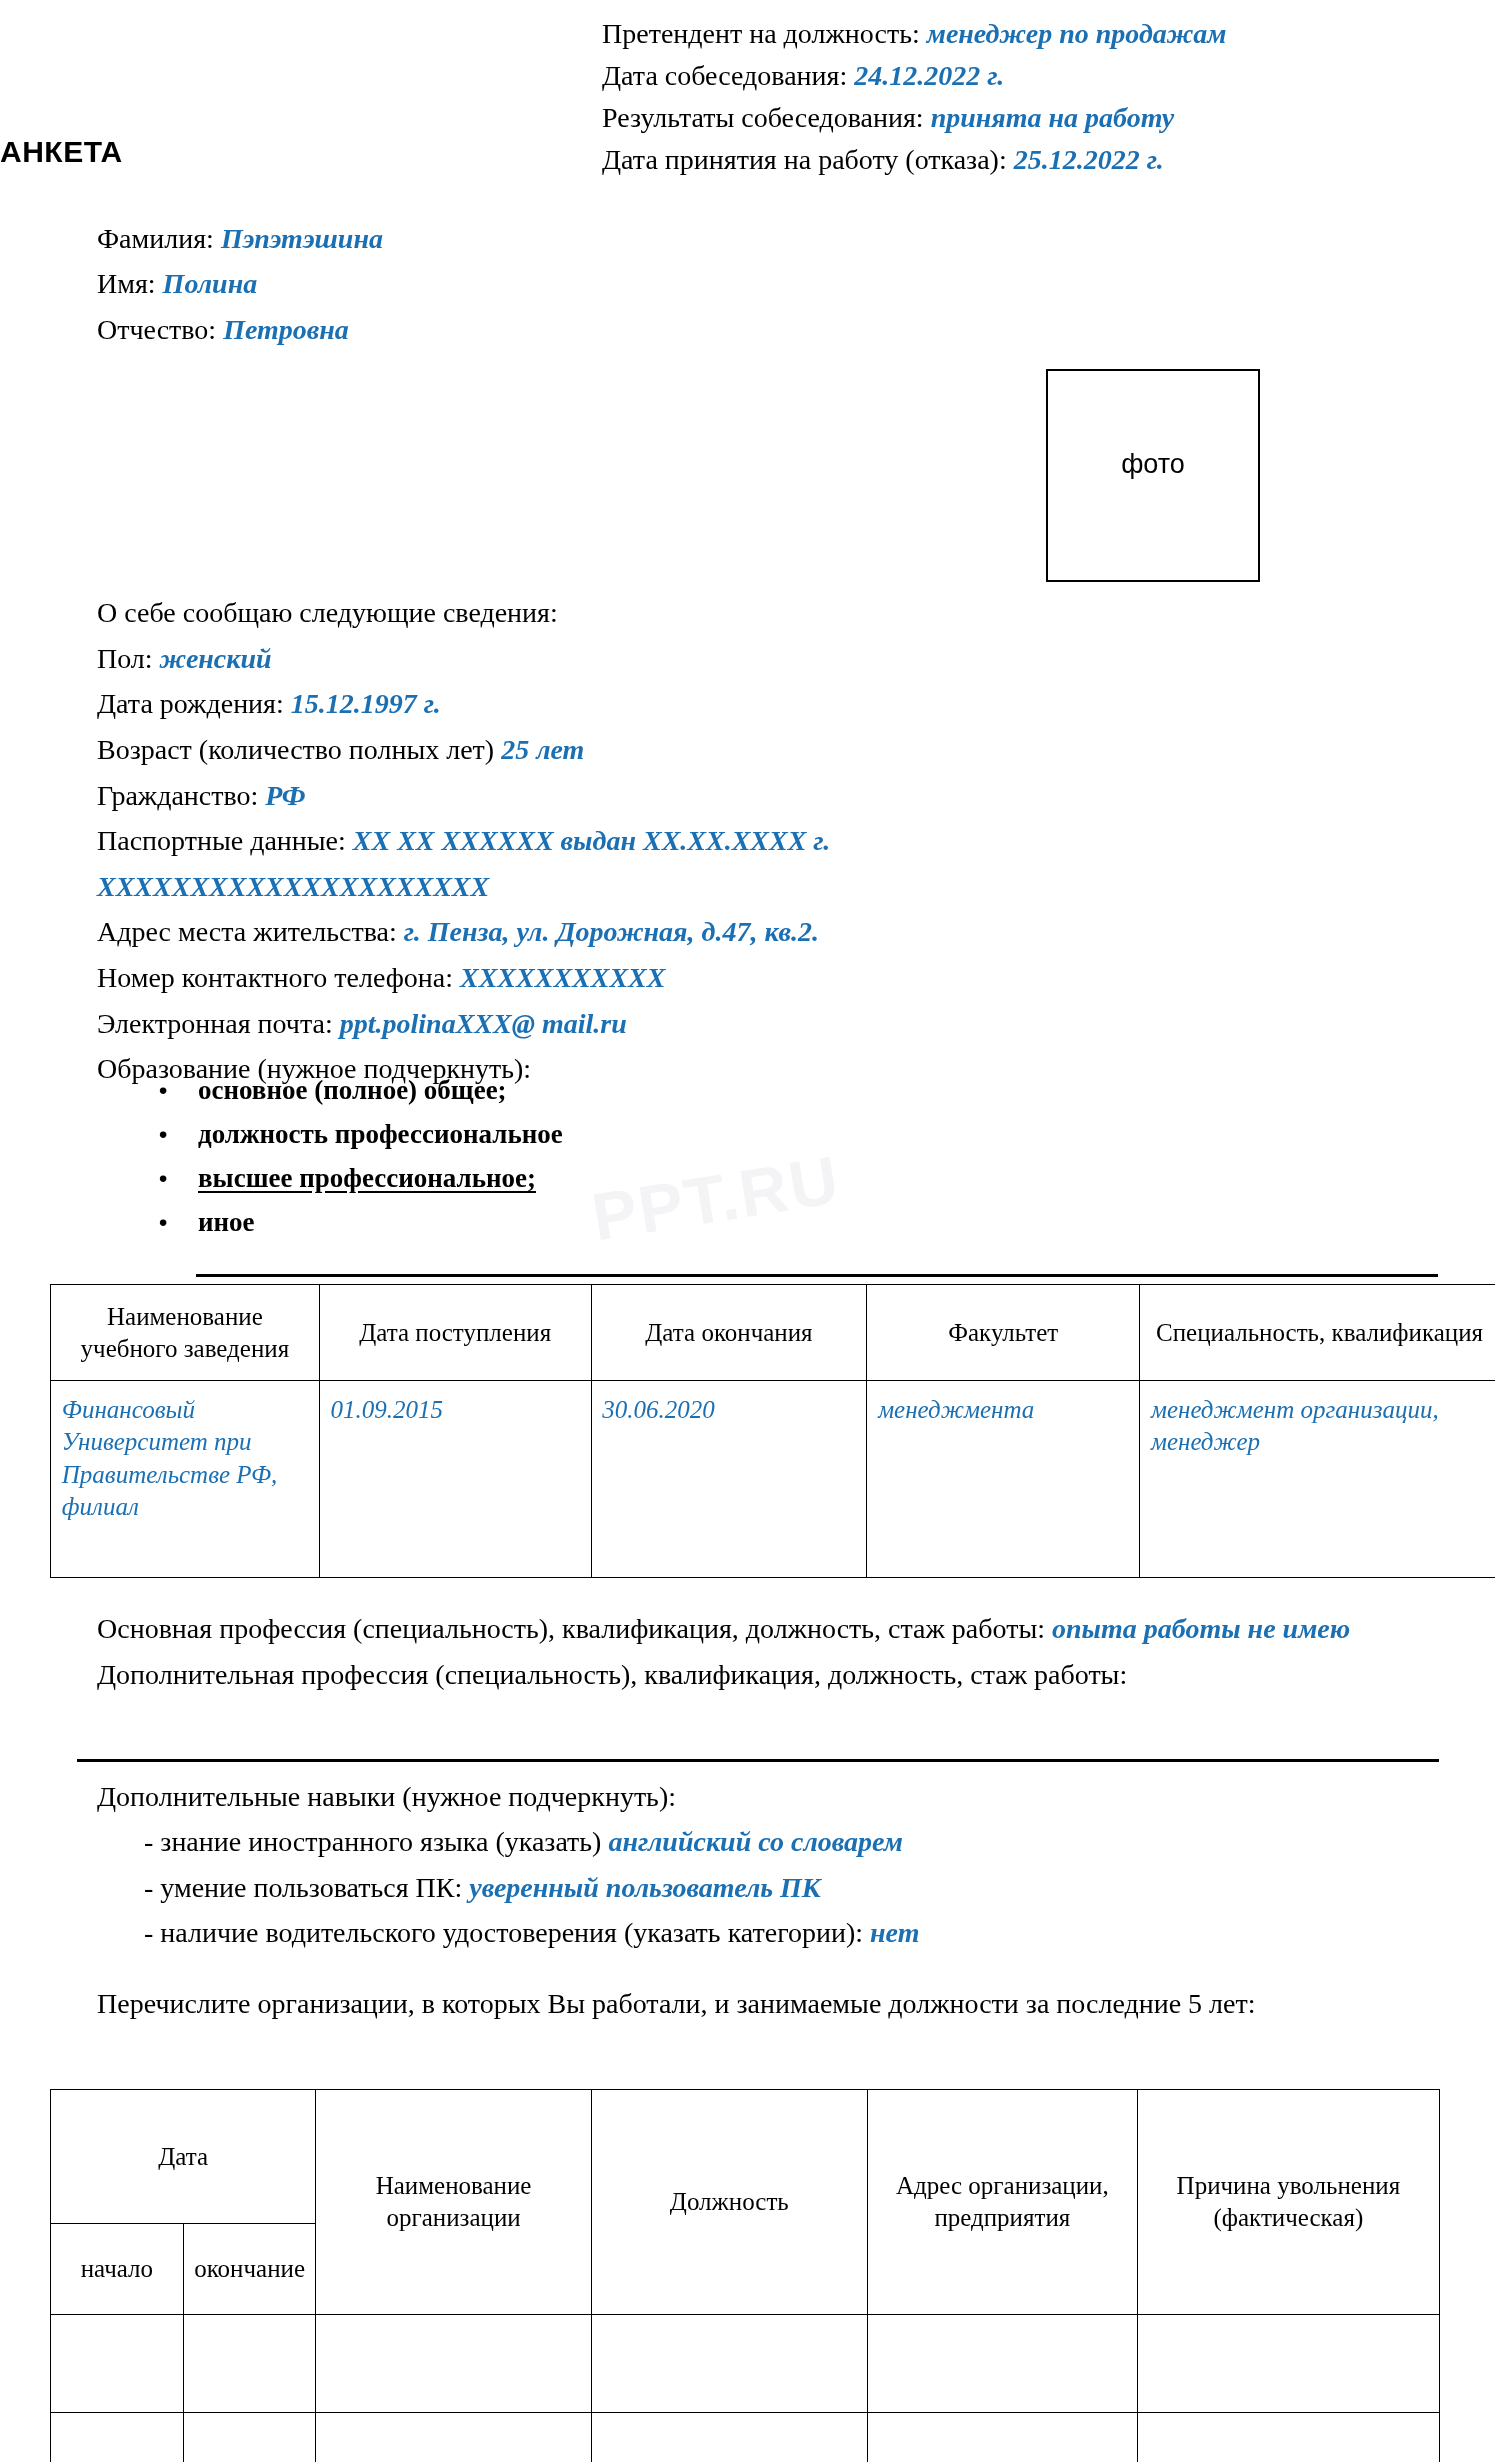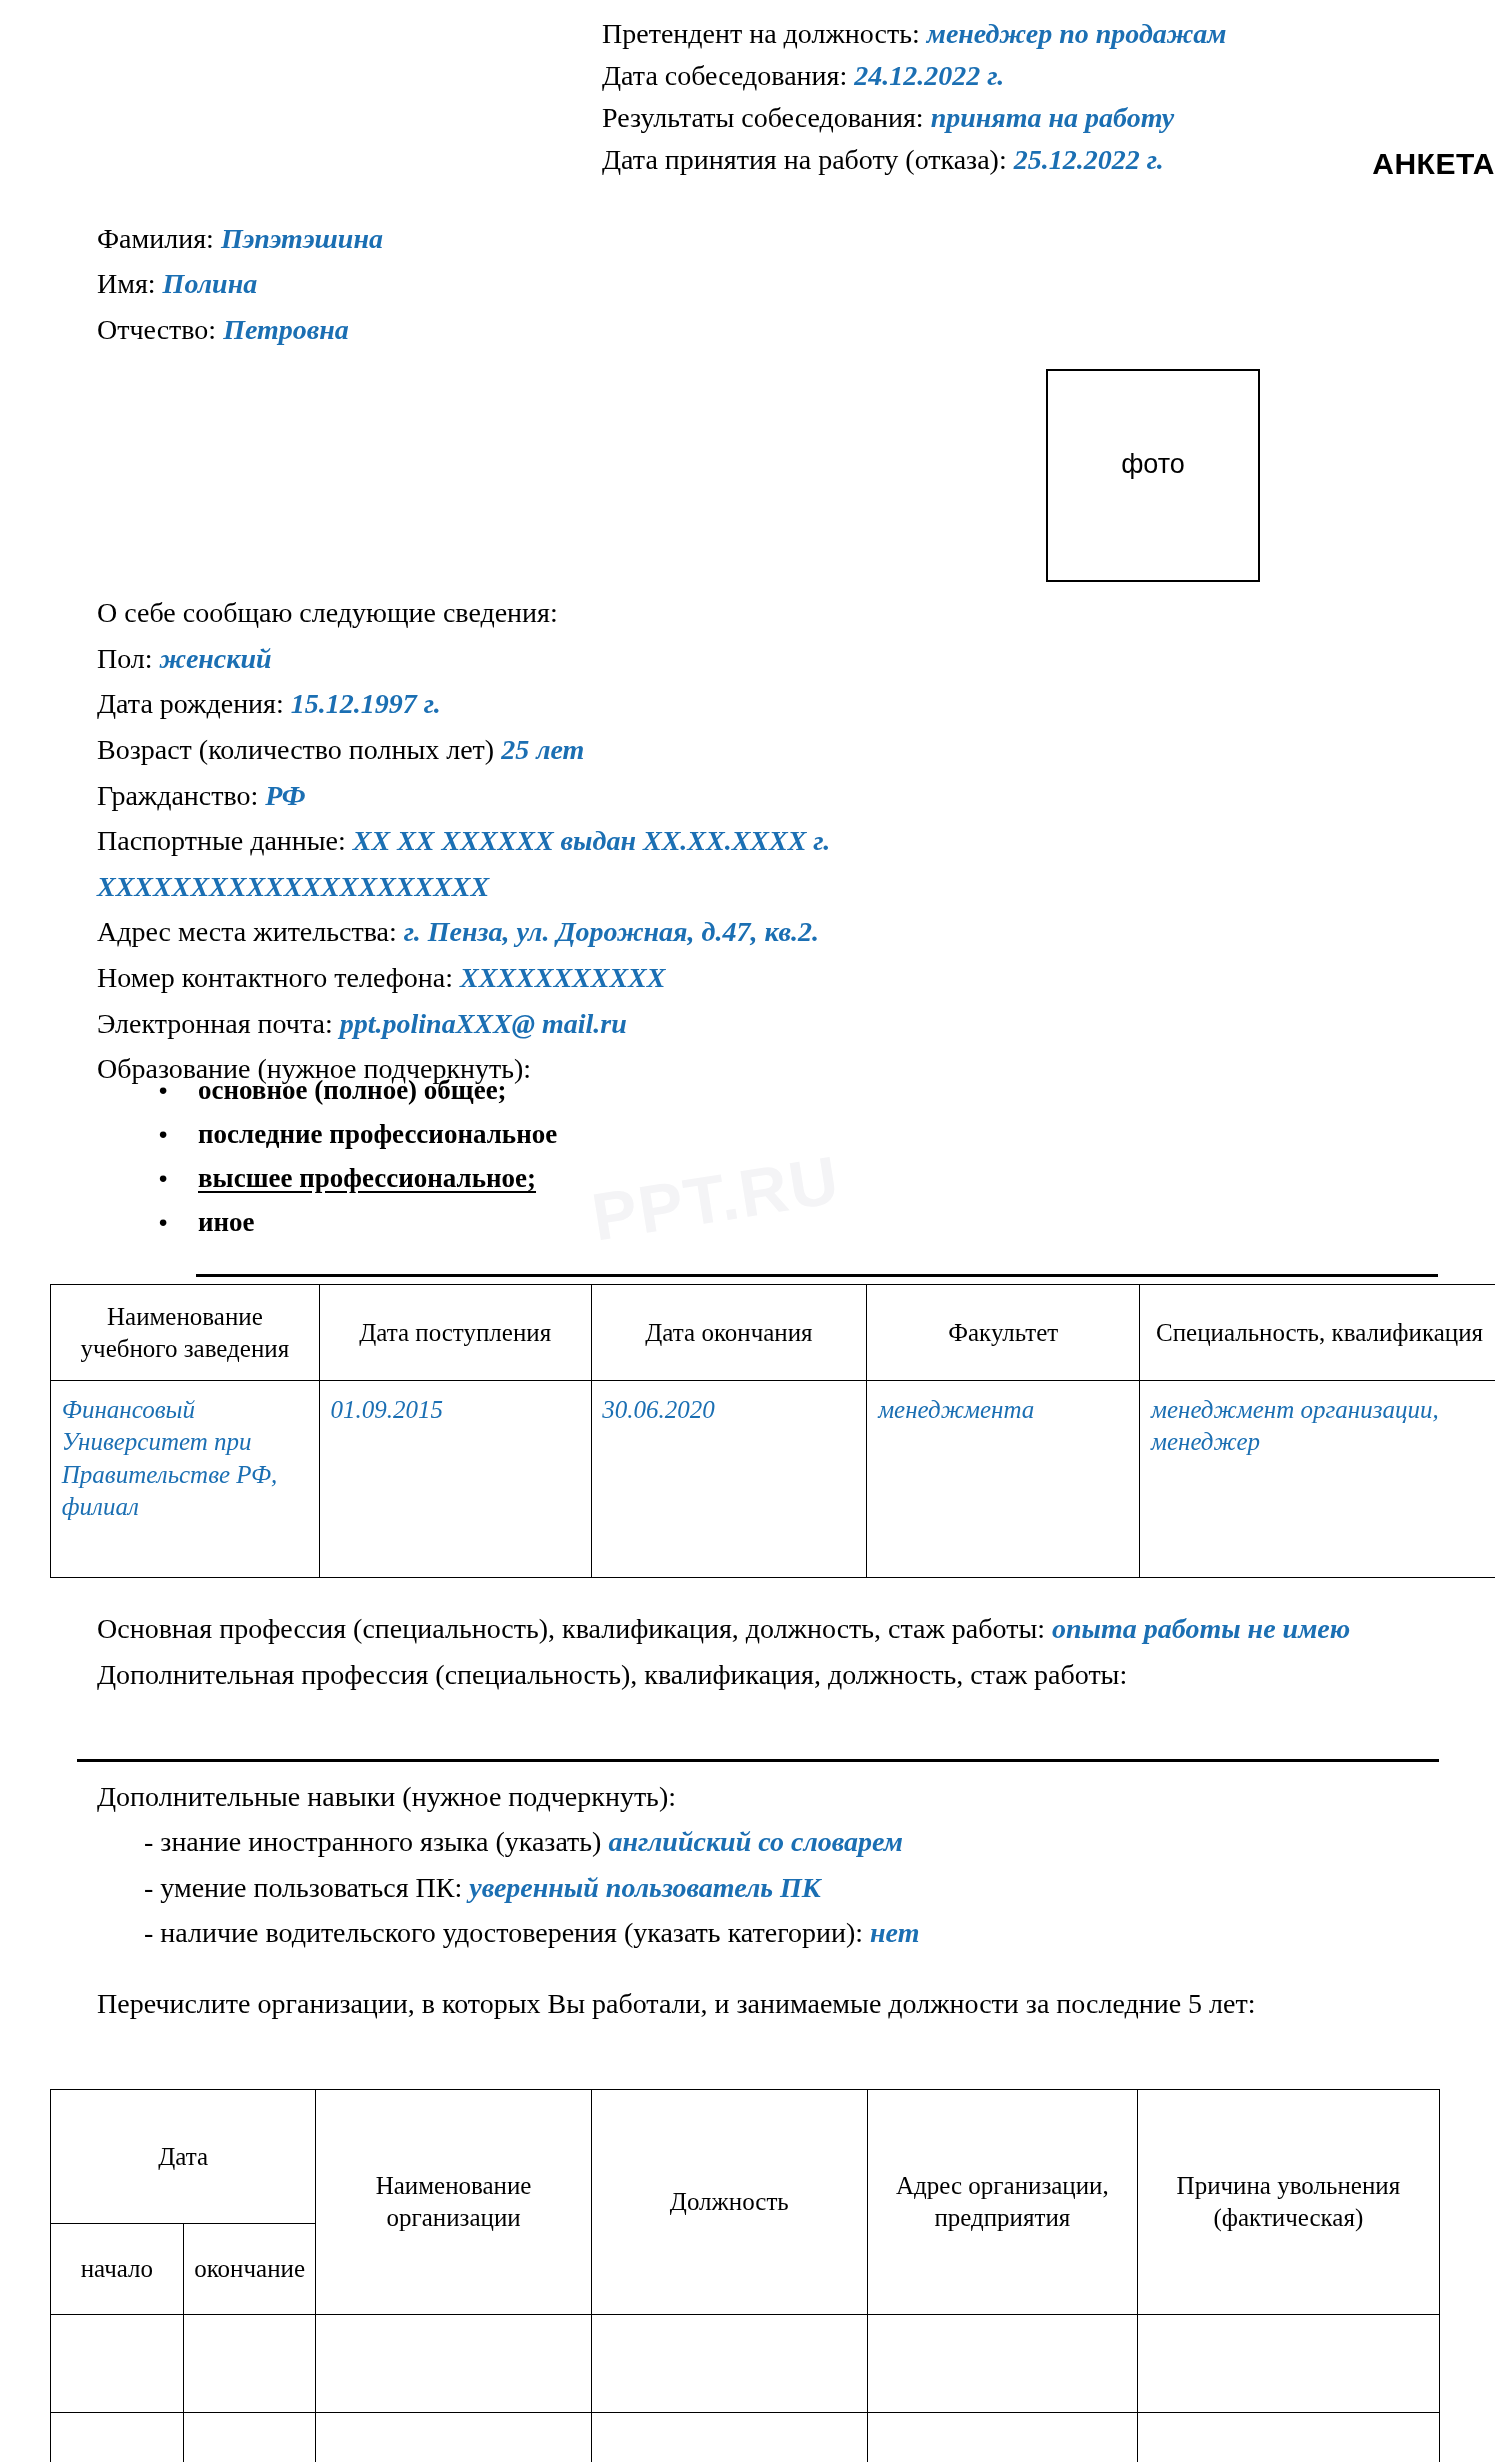--- a/index.html
+++ b/index.html
@@ -33,26 +33,25 @@
     line-height: 1.50;
   }
   .hdr .ln { white-space: nowrap; }
 
   
   .title {
     position: absolute;
     left: 0;
     top: 135px;
     width: 1495px;
-    text-align: right;
+    text-align: left;
     font-family: "Liberation Sans", "DejaVu Sans", sans-serif;
     font-weight: bold;
     font-size: 30px;
     letter-spacing: 0.5px;
-    margin-top: 12px;
   }
 
   
   .photo-box {
     position: absolute;
     left: 1046px;
     top: 369px;
     width: 214px;
     height: 213px;
     border: 2.7px solid #000;
@@ -263,21 +262,21 @@
     <div class="ln"><span>Гражданство: </span><span class="blue">РФ</span></div>
     <div class="wrapline"><span>Паспортные данные: </span><span class="blue">XX XX XXXXXX выдан XX.XX.XXXX г. XXXXXXXXXXXXXXXXXXXXX</span></div>
     <div class="ln"><span>Адрес места жительства: </span><span class="blue">г. Пенза, ул. Дорожная, д.47, кв.2.</span></div>
     <div class="ln"><span>Номер контактного телефона: </span><span class="blue">XXXXXXXXXXX</span></div>
     <div class="ln"><span>Электронная почта: </span><span class="blue">ppt.polinaXXX@ mail.ru</span></div>
     <div class="ln">Образование (нужное подчеркнуть):</div>
   </div>
 
   <ul class="edu-list">
     <li><span class="txt">основное (полное) общее;</span></li>
-    <li><span class="txt">последние профессиональное</span></li>
+    <li><span class="txt">должность профессиональное</span></li>
     <li class="marked"><span class="txt">высшее профессиональное;</span></li>
     <li><span class="txt">иное</span></li>
   </ul>
   <div class="iono-rule"></div>
 
   <table class="doc" id="edu-table">
     <tbody>
         <tr class="hdr-row">
       <th style="width:257px">Наименование учебного заведения</th>
       <th style="width:260px">Дата поступления</th>

